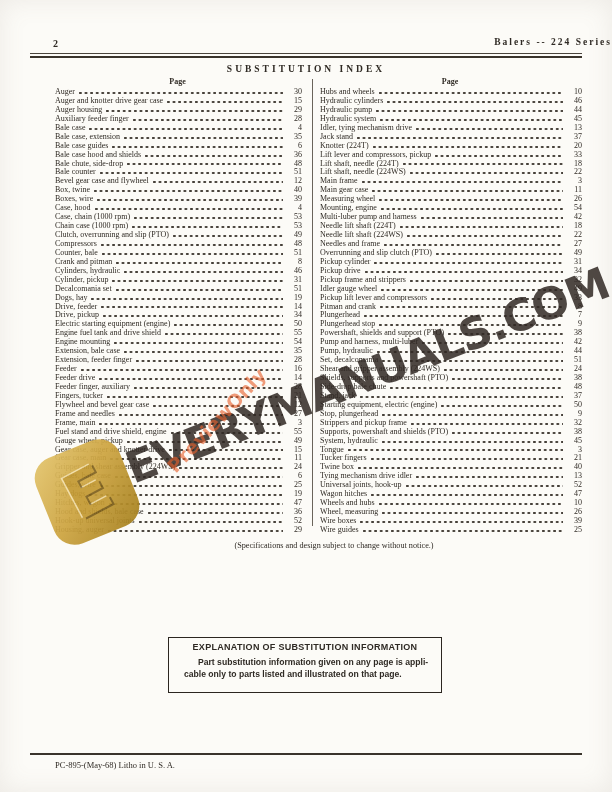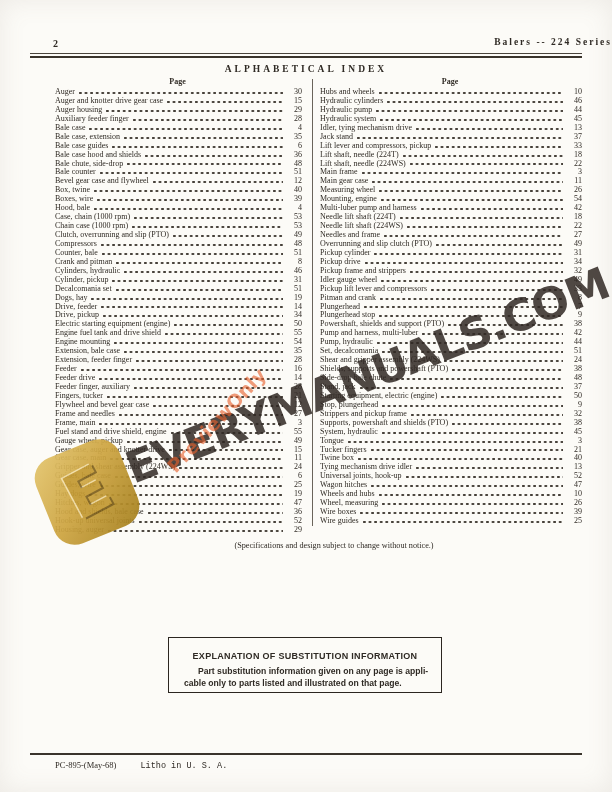--- a/index.html
+++ b/index.html
@@ -30,27 +30,27 @@
     background-image:radial-gradient(circle at 1.4px 2px, rgba(52,46,38,0.92) 1px, rgba(52,46,38,0) 1.5px);
     background-size:5.6px 4px;background-repeat:repeat-x;background-position:left bottom;}
   .entry .p{min-width:16px;text-align:right;}
   
   .spec-note{position:absolute;left:0;right:0;top:541px;text-align:center;font-size:8.2px;
     transform:translateX(28px);}
   
   .sub-box{position:absolute;left:168px;top:637px;width:272px;height:54px;
     border:1.6px solid #2b2620;background:transparent;
     font-family:"Liberation Sans","DejaVu Sans",sans-serif;}
-  .sub-title{margin-top:13px;text-align:center;font-size:9px;font-weight:bold;letter-spacing:0.3px;}
+  .sub-title{margin-top:4px;text-align:center;font-size:9px;font-weight:bold;letter-spacing:0.3px;}
   .sub-line{margin:0 15px;font-size:8.6px;font-weight:bold;line-height:12px;white-space:nowrap;}
   .sub-line.first{margin-top:4px;text-indent:14px;}
   
   .footer-rule{position:absolute;left:30px;right:30px;top:753px;height:1.5px;background:#3a342c;}
   .footer-text{position:absolute;left:55px;top:760px;font-size:8.5px;}
-  .footer-text .litho{margin-left:22px;font-family:Liberation Mono, monospace;}
+  .footer-text .litho{}
   
   .wm{pointer-events:none;}
   .wm-logo{position:absolute;left:42px;top:446px;width:90px;height:92px;
     border-radius:22px;transform:rotate(-22deg);
     background:linear-gradient(140deg,#e0c066 8%,#cda440 48%,#a8821f 95%);
     opacity:0.93;display:flex;align-items:center;justify-content:center;}
   .wm-logo .glyph{font-family:"DejaVu Sans",sans-serif;font-weight:bold;font-size:62px;
     color:#c49a33;transform:rotate(-6deg);
     text-shadow:2px 2px 0 rgba(70,48,6,0.55), -1.5px -1.5px 0 rgba(255,242,205,0.7);}
   .wm-text{position:absolute;left:128px;top:448px;height:44px;line-height:44px;
@@ -64,21 +64,21 @@
 </style>
 </head>
 <body>
 
 <div class="page">
 
   <div class="pagenum">2</div>
   <div class="header-title">Balers -- 224 Series</div>
   <div class="rule-a"></div>
   <div class="rule-b"></div>
-  <div class="index-title">ALPHABETICAL INDEX</div>
+  <div class="index-title">SUBSTITUTION INDEX</div>
 
   <div class="col col-left">
     <div class="col-head">Page</div>
     <div>
         <div class="entry">
           <span class="t">Auger</span>
           <span class="dots"></span>
           <span class="p">30</span>
         </div>
         <div class="entry">
@@ -135,21 +135,21 @@
           <span class="t">Box, twine</span>
           <span class="dots"></span>
           <span class="p">40</span>
         </div>
         <div class="entry">
           <span class="t">Boxes, wire</span>
           <span class="dots"></span>
           <span class="p">39</span>
         </div>
         <div class="entry">
-          <span class="t">Hood, bale</span>
+          <span class="t">Case, hood</span>
           <span class="dots"></span>
           <span class="p">4</span>
         </div>
         <div class="entry">
           <span class="t">Case, chain (1000 rpm)</span>
           <span class="dots"></span>
           <span class="p">53</span>
         </div>
         <div class="entry">
           <span class="t">Chain case (1000 rpm)</span>
@@ -356,20 +356,25 @@
         </div>
         <div class="entry">
           <span class="t">Idler, tying mechanism drive</span>
           <span class="dots"></span>
           <span class="p">13</span>
         </div>
         <div class="entry">
           <span class="t">Jack stand</span>
           <span class="dots"></span>
           <span class="p">37</span>
+        </div>
+        <div class="entry">
+          <span class="t">Knotter (224T)</span>
+          <span class="dots"></span>
+          <span class="p">20</span>
         </div>
         <div class="entry">
           <span class="t">Lift lever and compressors, pickup</span>
           <span class="dots"></span>
           <span class="p">33</span>
         </div>
         <div class="entry">
           <span class="t">Lift shaft, needle (224T)</span>
           <span class="dots"></span>
           <span class="p">18</span>

